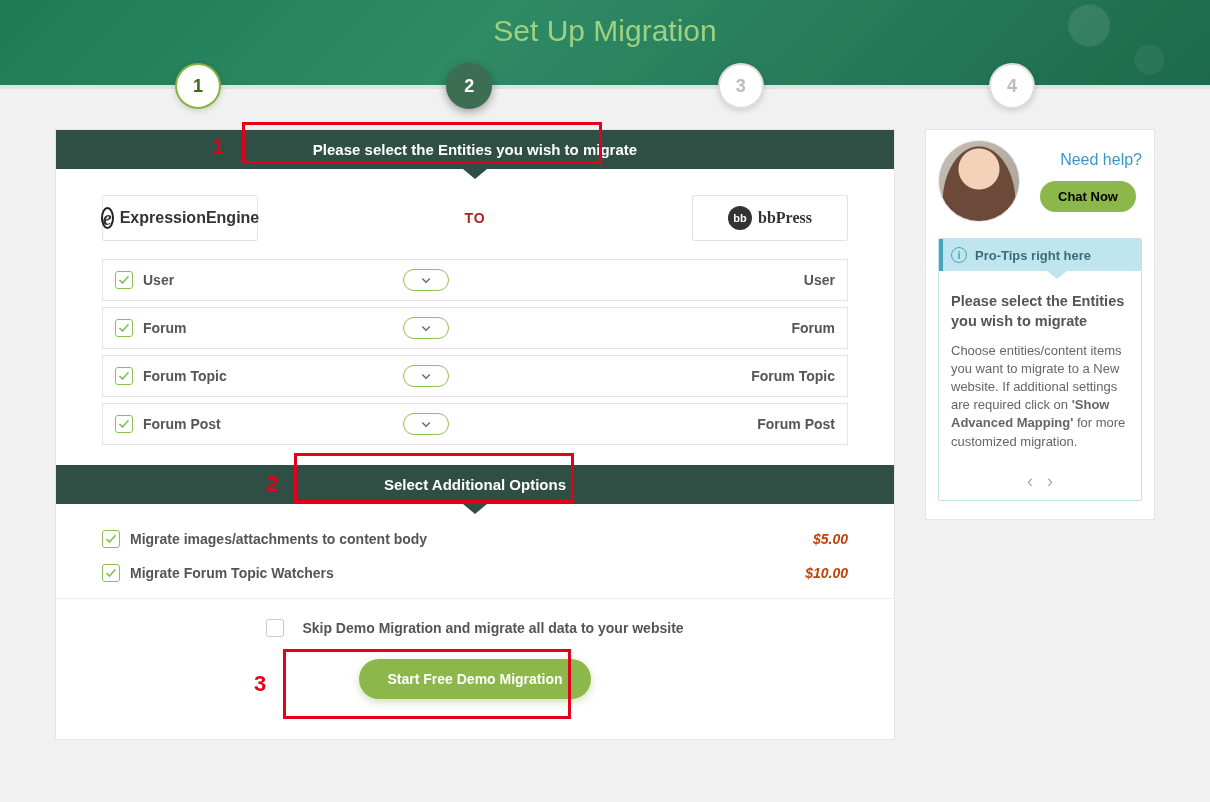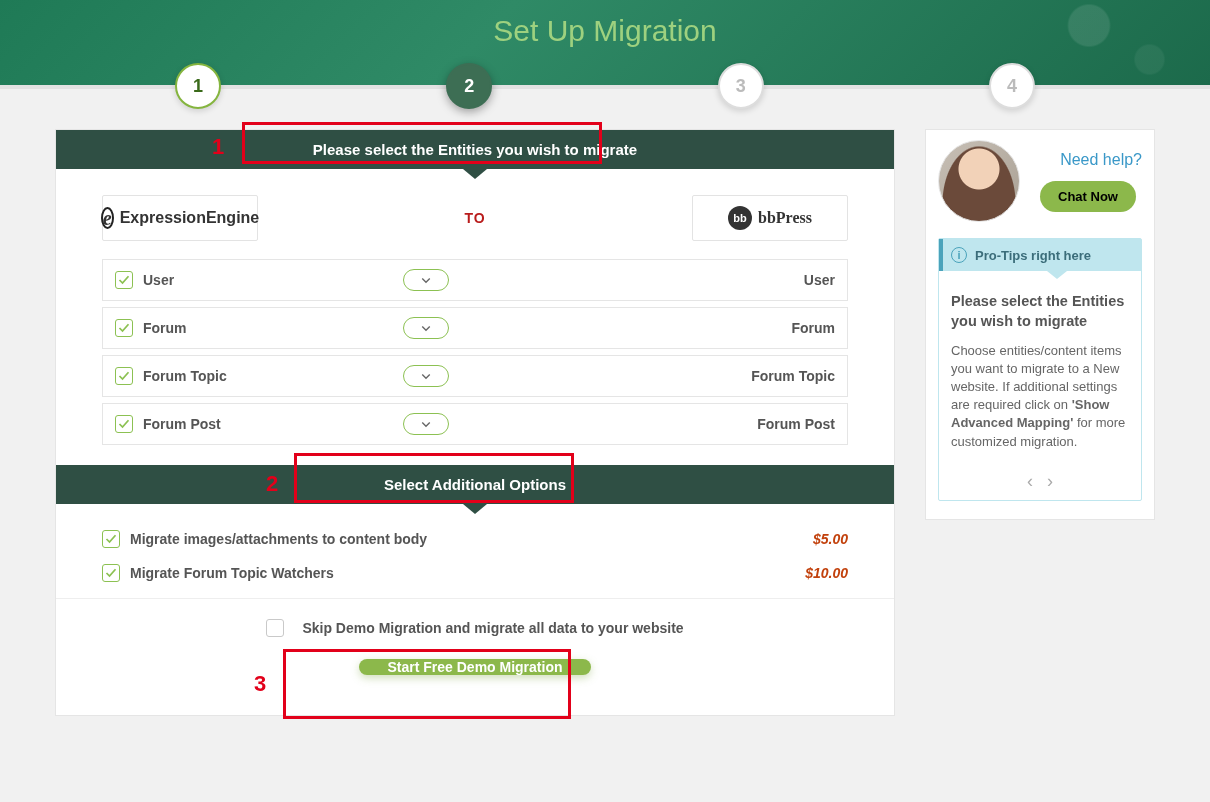--- a/index.html
+++ b/index.html
@@ -247,21 +247,21 @@
     margin-bottom: 22px;
   }
   .primary-btn {
     display: inline-block;
     background: #8cb84b;
     color: #fff;
     font-weight: 700;
     font-size: 14px;
     border: none;
     border-radius: 22px;
-    padding: 0 28px;
+    padding: 12px 28px;
     cursor: pointer;
     box-shadow: 0 3px 8px rgba(120,160,60,.35);
   }
 
   
   .side {
     width: 230px;
     background: #fff;
     border: 1px solid #e5e5e5;
     padding: 10px 12px 18px;

